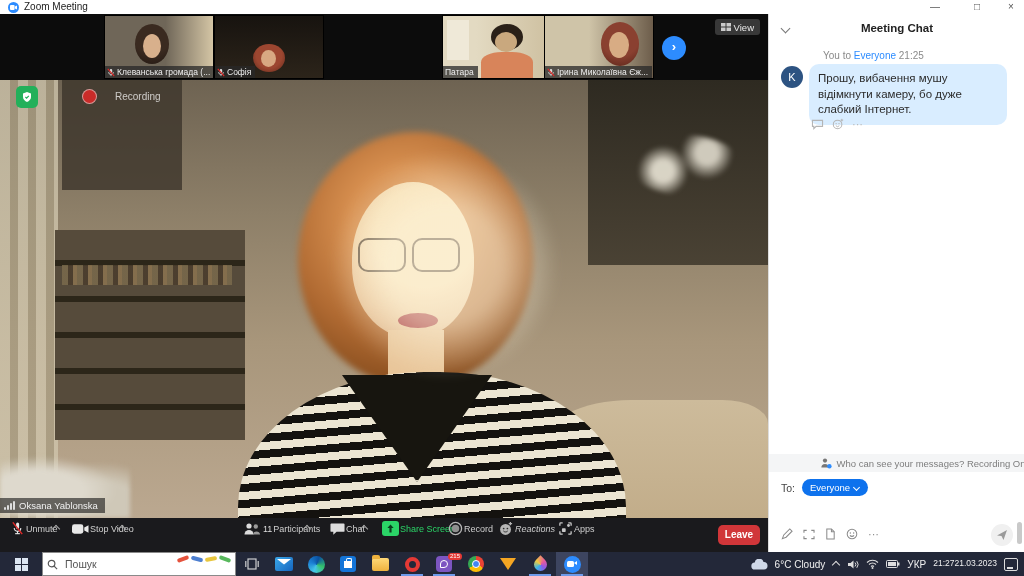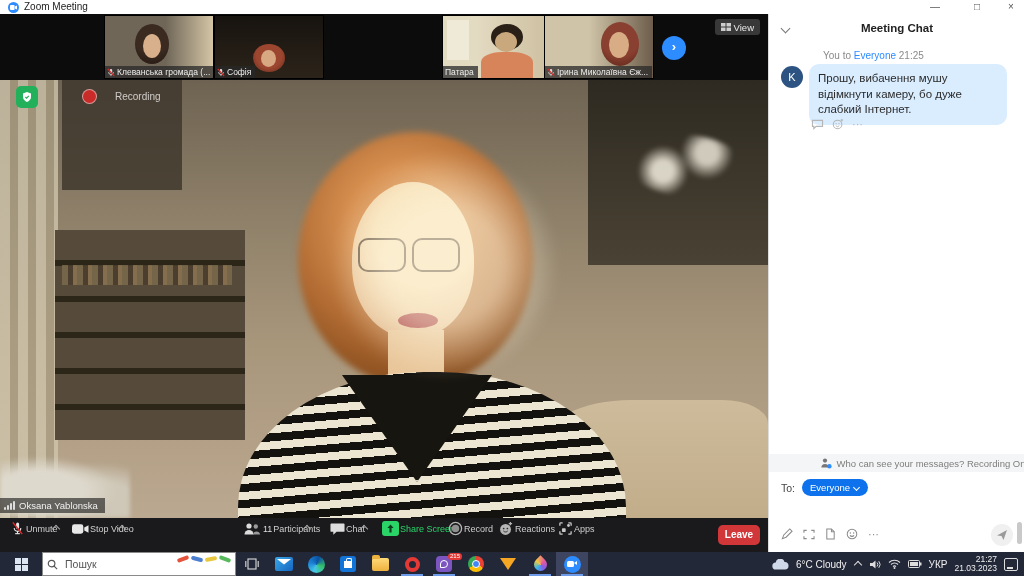--- a/index.html
+++ b/index.html
@@ -81,21 +81,21 @@
   .tb-item .lbl{font-size:9px;color:#cfcfcf;white-space:nowrap;}
   .tb-ico{height:17px;display:flex;align-items:center;justify-content:center;}
   .chev{top:6px;width:7px;height:7px;}
   .chev:before{content:"";position:absolute;left:1px;top:2px;width:5px;height:5px;
     border-left:1.5px solid #aaa;border-top:1.5px solid #aaa;transform:rotate(45deg);}
   #tb-unmute{left:10px;} #chev-unmute{left:52px;}
   #tb-video{left:72px;} #chev-video{left:118px;}
   #tb-participants{left:243px;} #chev-participants{left:303px;}
   #tb-chat{left:330px;} #chev-chat{left:360px;}
   #tb-share{left:382px;} #tb-share .lbl{color:#2bd467;}
-  #tb-record{left:448px;text-align:right;} #tb-reactions{left:498px;} #tb-apps{left:558px;}
+  #tb-record{left:448px;text-align:right;} #tb-reactions{left:498px;font-style:italic;} #tb-apps{left:558px;}
   #share-box{width:17px;height:15px;background:#2bd467;border-radius:3px;display:flex;align-items:center;justify-content:center;}
   #leave-btn{left:718px;top:7px;width:42px;height:20px;background:#d13639;border-radius:5px;
     color:#fff;font-size:10px;text-align:center;line-height:20px;font-weight:bold;}
   .pcount{font-size:9px;color:#ddd;margin-left:2px;}
   
   #chat{left:768px;top:14px;width:256px;height:538px;background:#fff;border-left:1px solid #ddd;}
   #chat-collapse{left:12px;top:10px;width:9px;height:9px;}
   #chat-collapse:before{content:"";position:absolute;left:1px;top:1px;width:6px;height:6px;
     border-left:1.5px solid #777;border-bottom:1.5px solid #777;transform:rotate(-45deg);}
   #chat-title{left:0;top:8px;width:256px;text-align:center;font-size:11.5px;font-weight:bold;color:#222;}
@@ -167,21 +167,21 @@
     background:conic-gradient(#e85a9b,#8a5ae8,#3ab5e8,#f0c93e,#e85a9b);}
   .ico-zoomapp{width:17px;height:17px;border-radius:50%;background:#2d8cff;position:relative;}
   .ico-zoomapp:before{content:"";position:absolute;left:3px;top:5px;width:7px;height:6px;border-radius:1.5px;background:#fff;}
   .ico-zoomapp:after{content:"";position:absolute;left:10.5px;top:5.5px;width:0;height:0;
     border-top:2.5px solid transparent;border-bottom:2.5px solid transparent;border-right:3.5px solid #fff;}
   #tray{margin-left:auto;display:flex;align-items:center;gap:7px;padding-right:6px;color:#e8e8e8;}
   #tray .txt{font-size:10px;color:#f0f0f0;white-space:nowrap;}
   #tray-chevron{width:8px;height:8px;position:relative;}
   #tray-chevron:before{content:"";position:absolute;left:1px;top:2px;width:5px;height:5px;
     border-left:1.3px solid #ddd;border-top:1.3px solid #ddd;transform:rotate(45deg);}
-  #clock{display:flex;flex-direction:column;align-items:flex-end;line-height:1.1;}
+  #clock{display:flex;flex-direction:row;align-items:flex-end;line-height:1.1;}
   #clock span{font-size:8.5px;color:#f0f0f0;}
   .ico-notif{width:12px;height:11px;border:1.3px solid #ddd;border-radius:2px;position:relative;}
   .ico-notif:before{content:"";position:absolute;left:2px;bottom:1px;width:6px;height:1.5px;background:#ddd;}
 </style>
 </head>
 <body>
 
 <div id="screen">
 
   <div id="titlebar" class="abs">

